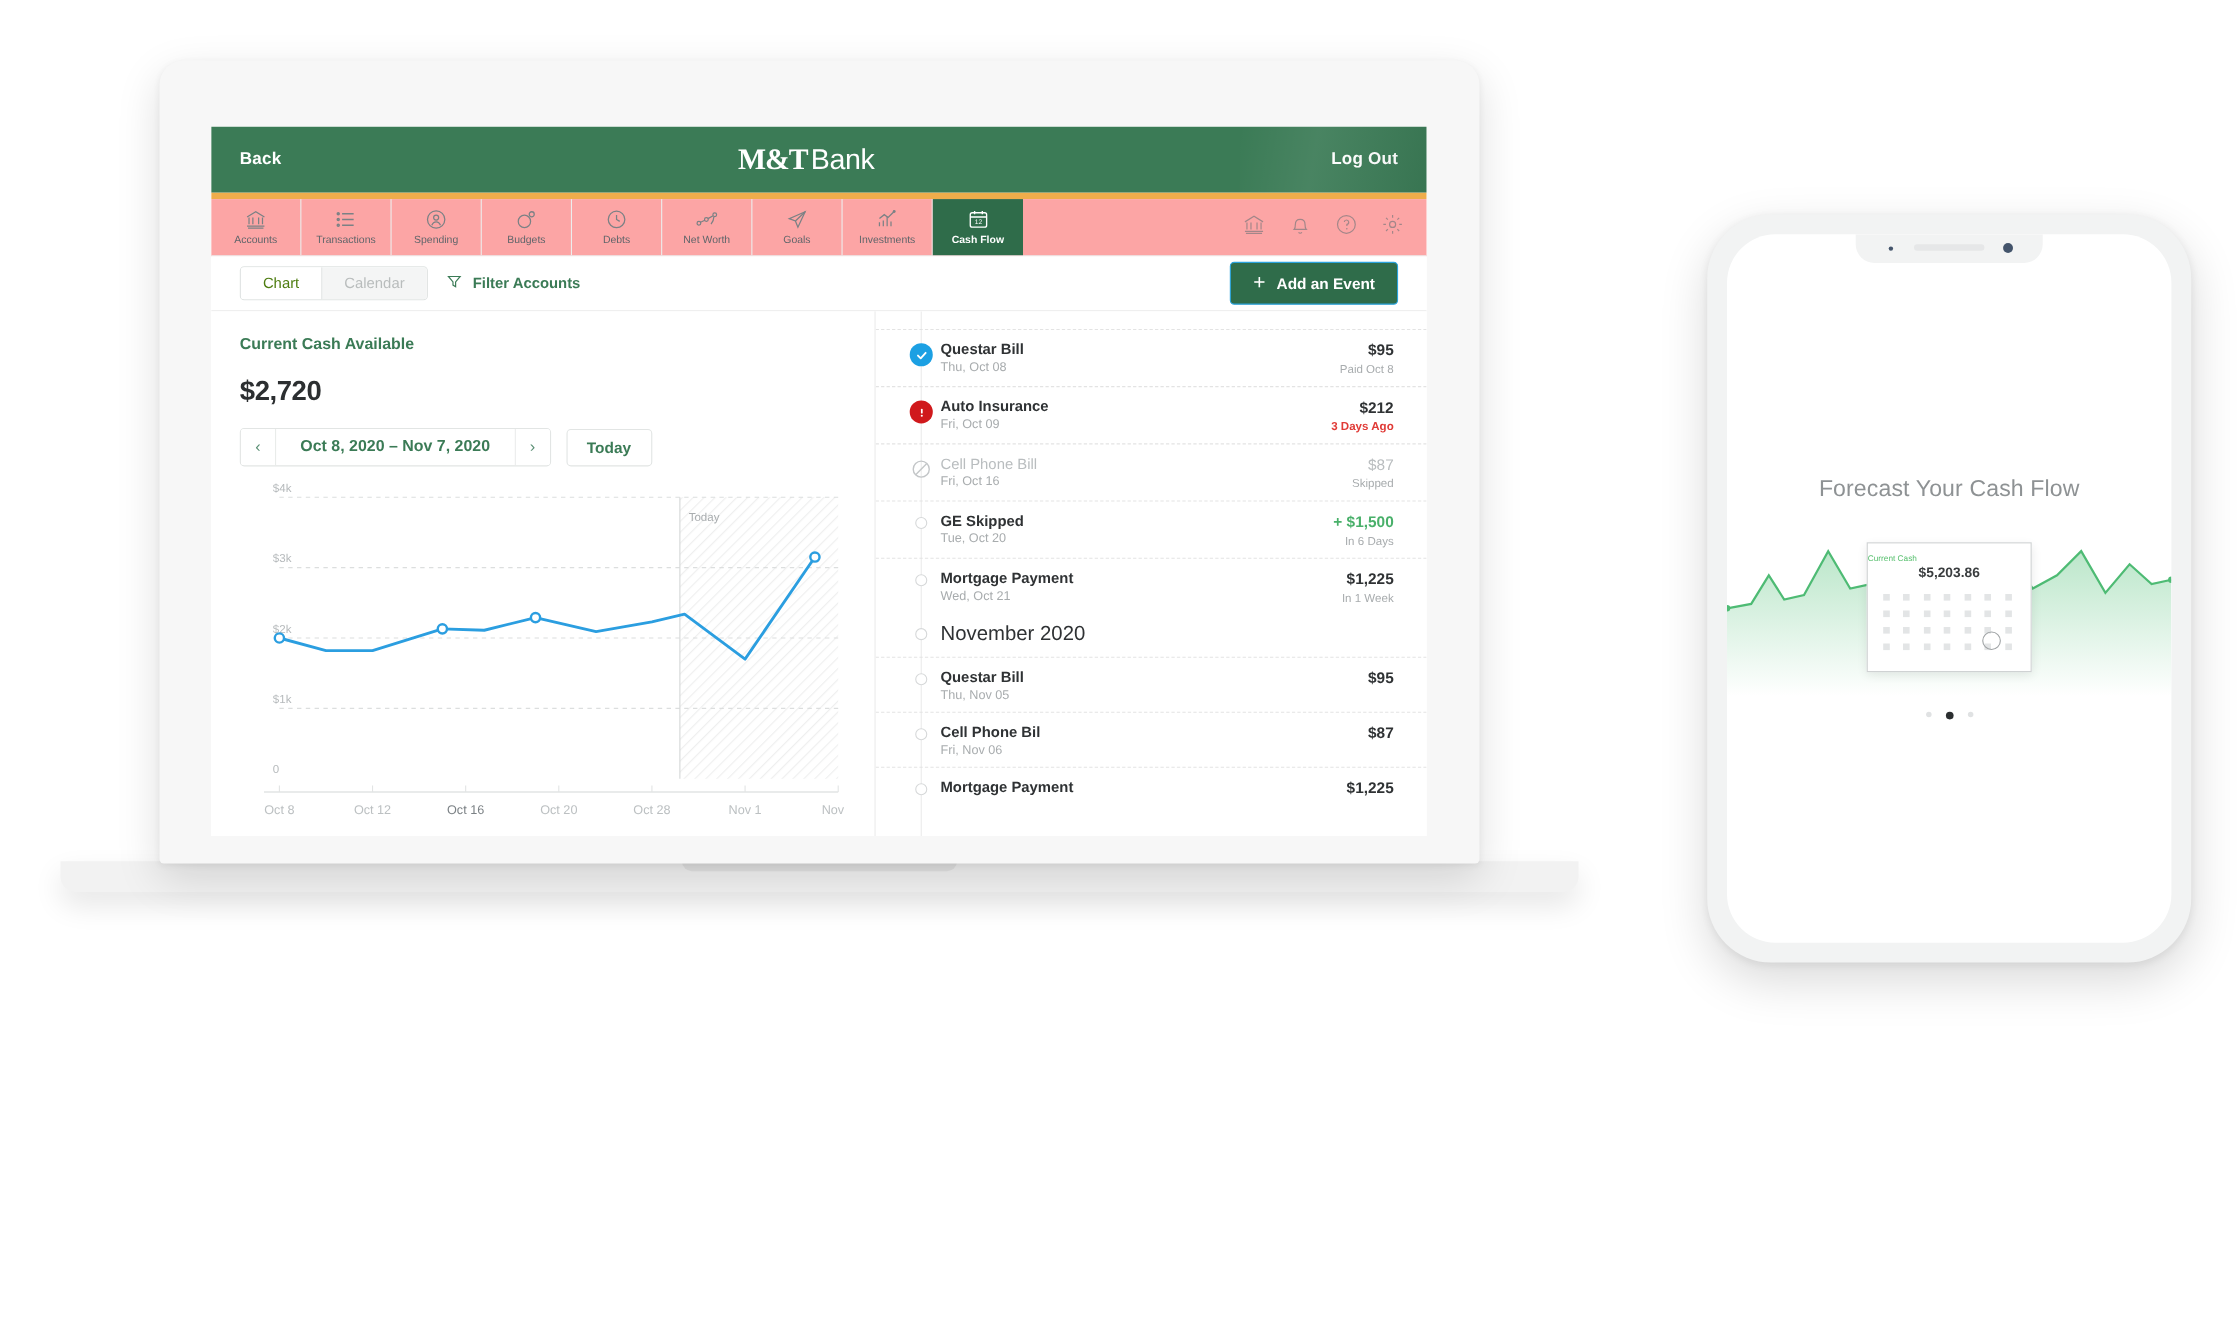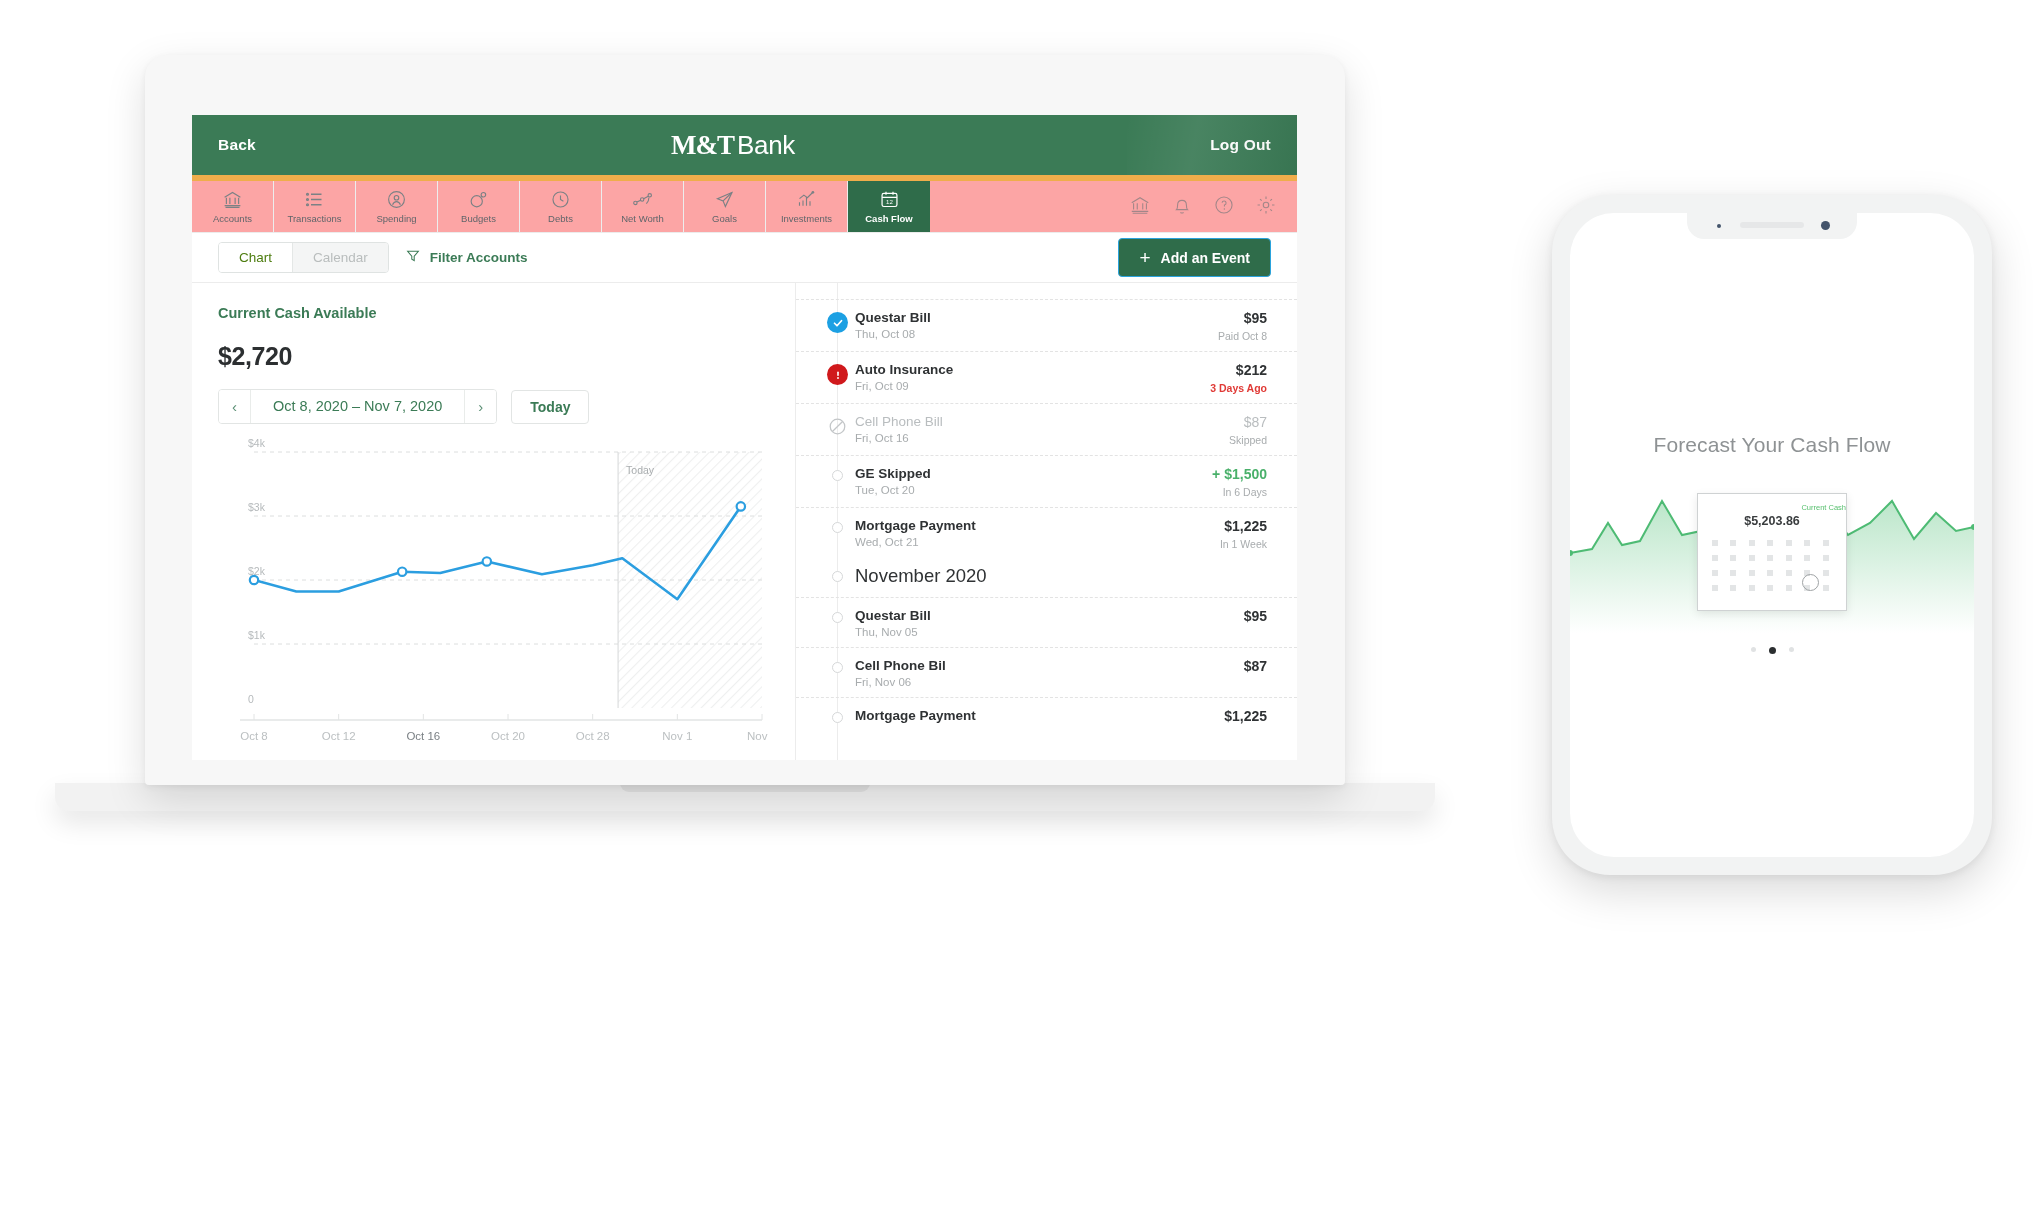--- a/index.html
+++ b/index.html
@@ -85,21 +85,21 @@
 
   
   .body-wrap { display:flex; height:483px; background:#fff; }
   .left-pane { width:604px; padding:22px 26px 0 26px; border-right:1px solid #ececec; }
   .cc-label { color:#3b7b56; font-size:14.5px; font-weight:600; }
   .cc-value { color:#2c2f31; font-size:25px; font-weight:700; margin-top:21px; letter-spacing:-.4px;}
 
   .daterow { display:flex; align-items:center; gap:14px; margin-top:18px; }
   .dategrp { display:flex; border:1px solid #e2e5e4; border-radius:4px; overflow:hidden; }
   .dgbtn { padding:8px 13px; color:#5a8f74; font-size:15px; cursor:pointer; background:#fff; }
-  .dgmid { padding:8px 22px; font-size:14.5px; color:#3b7b56; font-weight:400;
+  .dgmid { padding:8px 22px; font-size:14.5px; color:#3b7b56; font-weight:700;
            border-left:1px solid #e9ecea; border-right:1px solid #e9ecea; cursor:pointer; }
   .todaybtn { border:1px solid #e2e5e4; border-radius:4px; padding:8px 18px;
               color:#3b7b56; font-size:14px; font-weight:600; cursor:pointer; background:#fff;}
 
   .chart-box { position:relative; margin-top:14px; width:552px; height:320px; }
 
   
   .right-pane { flex:1; padding:16px 0 0 0; position:relative; overflow:hidden; }
   .rail { position:absolute; left:41px; top:0; bottom:0; width:1px; background:#ececec; }
   .ev-month {
@@ -143,21 +143,21 @@
   .sens { position:absolute; left:30px; top:11px; width:4px; height:4px; border-radius:50%; background:#44546b; }
 
   .ph-title { text-align:center; font-size:21px; color:#8e9294; font-weight:400; margin-top:220px; letter-spacing:.1px;}
   .ph-sub { text-align:center; font-size:10px; color:#4d5153; line-height:1.5; margin:12px 34px 0 34px; font-weight:600;}
   .ph-illus { position:relative; margin-top:26px; height:150px; }
   .ph-card {
     position:absolute; left:50%; transform:translateX(-50%); top:10px;
     width:150px; height:118px; background:#fff; border:1px solid #cfd2d3;
     box-shadow:0 3px 9px rgba(0,0,0,.09); padding-top:9px;
   }
-  .ph-cc-lab { text-align:right; font-size:7.5px; color:#58c06f; }
+  .ph-cc-lab { text-align:left; font-size:7.5px; color:#58c06f; }
   .ph-cc-val { text-align:center; font-size:12.5px; color:#3a3d3f; font-weight:600; margin-top:2px;}
   .dotgrid { display:grid; grid-template-columns:repeat(7,1fr); gap:9px 9px; padding:12px 14px 0 14px; }
   .dotgrid i { width:6px; height:6px; background:#e3e5e6; display:block; }
   .ring { position:absolute; left:104px; top:80px; width:17px; height:17px; border:1.4px solid #9fa3a5; border-radius:50%;}
   .nextbtn { display:block; margin:18px auto 0 auto; border:1px solid #eceded; background:#fff;
              border-radius:4px; padding:6px 17px; font-size:10px; color:#2f6c4a; font-weight:700; cursor:pointer;}
   .dots { display:flex; justify-content:center; gap:13px; margin-top:14px; }
   .dots i { width:5px; height:5px; border-radius:50%; background:#e0e2e3; display:block; }
   .dots i.on { background:#2b2e30; width:7px; height:7px; }
 </style>

